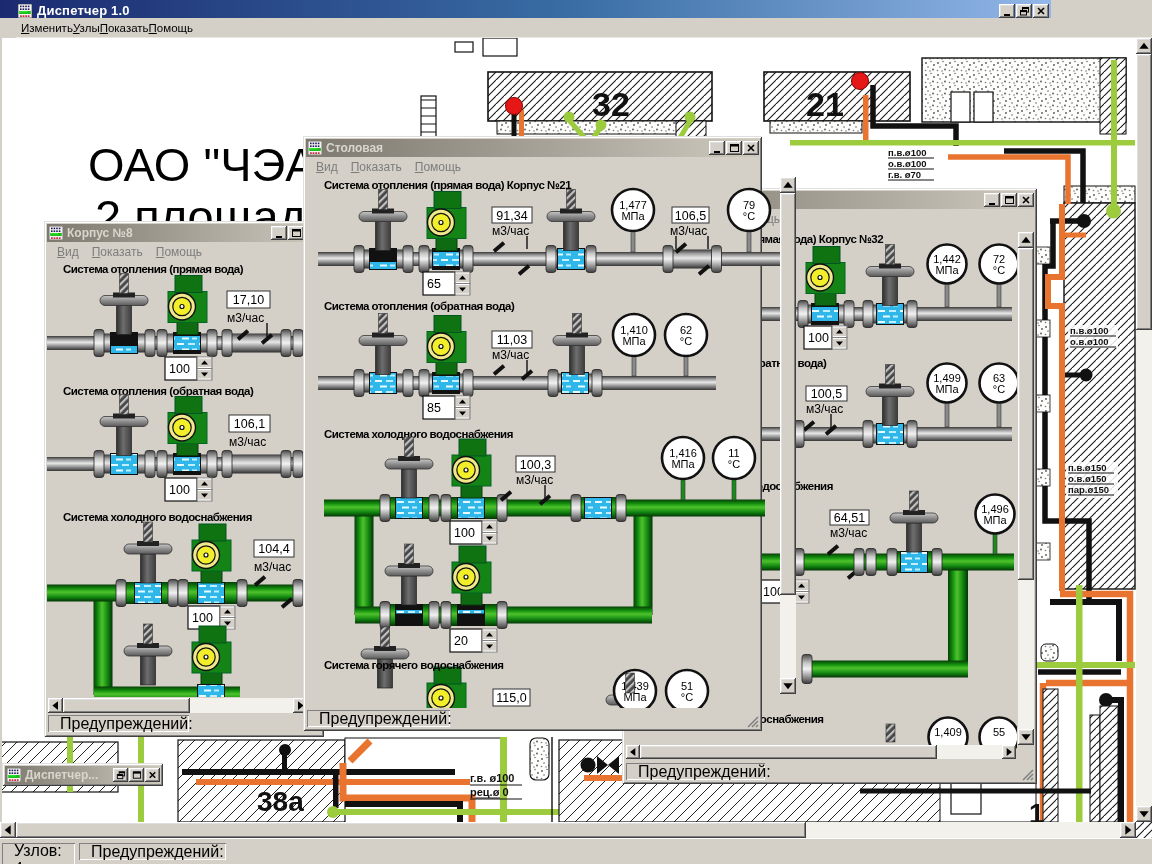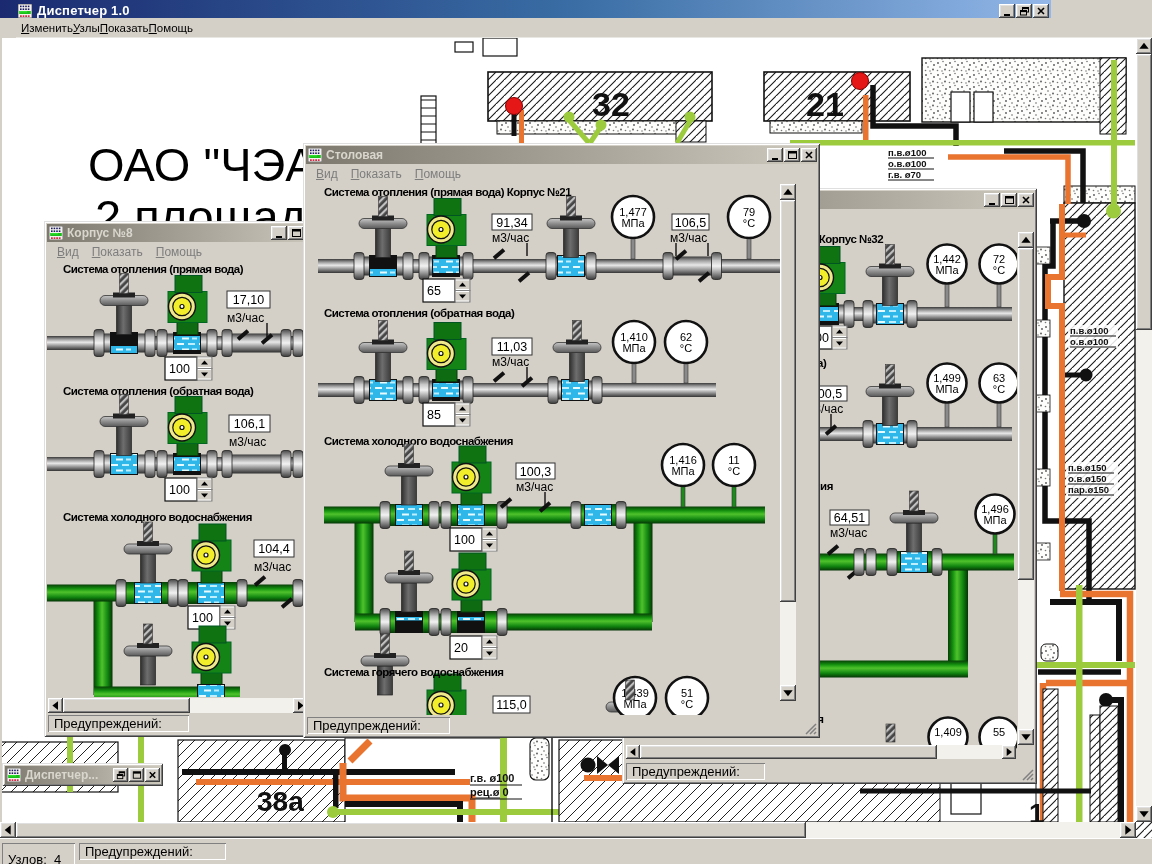--- a/index.html
+++ b/index.html
@@ -26,21 +26,21 @@
 .gt{font:11px "Liberation Sans",sans-serif;fill:#000;text-anchor:middle}
 .vt{font:12.5px "Liberation Sans",sans-serif;fill:#000;text-anchor:middle}
 .mt{font:12px "Liberation Sans",sans-serif;fill:#000}
 .st{font:12.5px "Liberation Sans",sans-serif;fill:#000}
 .sbb{position:absolute;background:#d4d0c8;display:flex;align-items:center;justify-content:center;
  box-shadow:inset -1px -1px 0 #404040,inset 1px 1px 0 #fff,inset -2px -2px 0 #808080,inset 2px 2px 0 #dfdfdf}
 .sbt{position:absolute;background:#d4d0c8;
  box-shadow:inset -1px -1px 0 #404040,inset 1px 1px 0 #fff,inset -2px -2px 0 #808080,inset 2px 2px 0 #dfdfdf}
 .sbtrack{position:absolute;background:#f2f1ec}
 .panel{position:absolute;background:#d4d0c8;box-shadow:inset 1px 1px 0 #808080,inset -1px -1px 0 #fff;
- font-size:13px;color:#000;display:flex;align-items:center;padding-left:6px}
+ font-size:16px;color:#000;display:flex;align-items:center;padding-left:12px}
 .bigtxt{position:absolute;font-family:"Liberation Sans",sans-serif;color:#000;white-space:nowrap}
 </style></head><body>
 <div id="root">
     <div id="tbar">
       <svg width="14" height="14" viewBox="0 0 14 14">
         <rect x="0" y="0" width="14" height="14" fill="#f4f2ee" stroke="#555" stroke-width="0.8"></rect>
         <rect x="2" y="1.6" width="1.6" height="1.6" fill="#1a1a60"></rect>
         <rect x="4.6" y="1.6" width="1.6" height="1.6" fill="#1a1a60"></rect>
         <rect x="7.2" y="1.6" width="1.6" height="1.6" fill="#1a1a60"></rect>
         <rect x="9.8" y="1.6" width="1.6" height="1.6" fill="#1a1a60"></rect>
@@ -842,21 +842,21 @@
       <div class="sbb" style="left:380px;top:557px;width:14px;height:14px">
         <svg width="14" height="14" viewBox="0 0 12 12" preserveAspectRatio="xMidYMid meet">
           <path d="M4 2.5 L4 9.5 L8.5 6 Z" fill="#000"></path>
         </svg>
       </div>
       <div class="panel" style="left:4px;top:575px;width:139px;height:17px">Предупреждений:</div>
       <svg style="position:absolute;right:3px;bottom:3px" width="13" height="13">
         <path d="M12 2 L2 12 M12 6 L6 12 M12 10 L10 12" stroke="#808080" stroke-width="1.5"></path>
       </svg>
     </div>
-    <div class="win" style="left:303px;top:143px;width:517px;height:595px;z-index:40">
+    <div class="win" style="left:303px;top:136px;width:459px;height:595px;z-index:40">
       <div class="wtbar" style="right:3px;">
         <svg width="14" height="14" viewBox="0 0 14 14">
           <rect x="0" y="0" width="14" height="14" fill="#f4f2ee" stroke="#555" stroke-width="0.8"></rect>
           <rect x="2" y="1.6" width="1.6" height="1.6" fill="#1a1a60"></rect>
           <rect x="4.6" y="1.6" width="1.6" height="1.6" fill="#1a1a60"></rect>
           <rect x="7.2" y="1.6" width="1.6" height="1.6" fill="#1a1a60"></rect>
           <rect x="9.8" y="1.6" width="1.6" height="1.6" fill="#1a1a60"></rect>
           <rect x="2" y="4.4" width="1.6" height="1.6" fill="#1a1a60"></rect>
           <rect x="4.6" y="4.4" width="1.6" height="1.6" fill="#1a1a60"></rect>
           <rect x="7.2" y="4.4" width="1.6" height="1.6" fill="#1a1a60"></rect>

